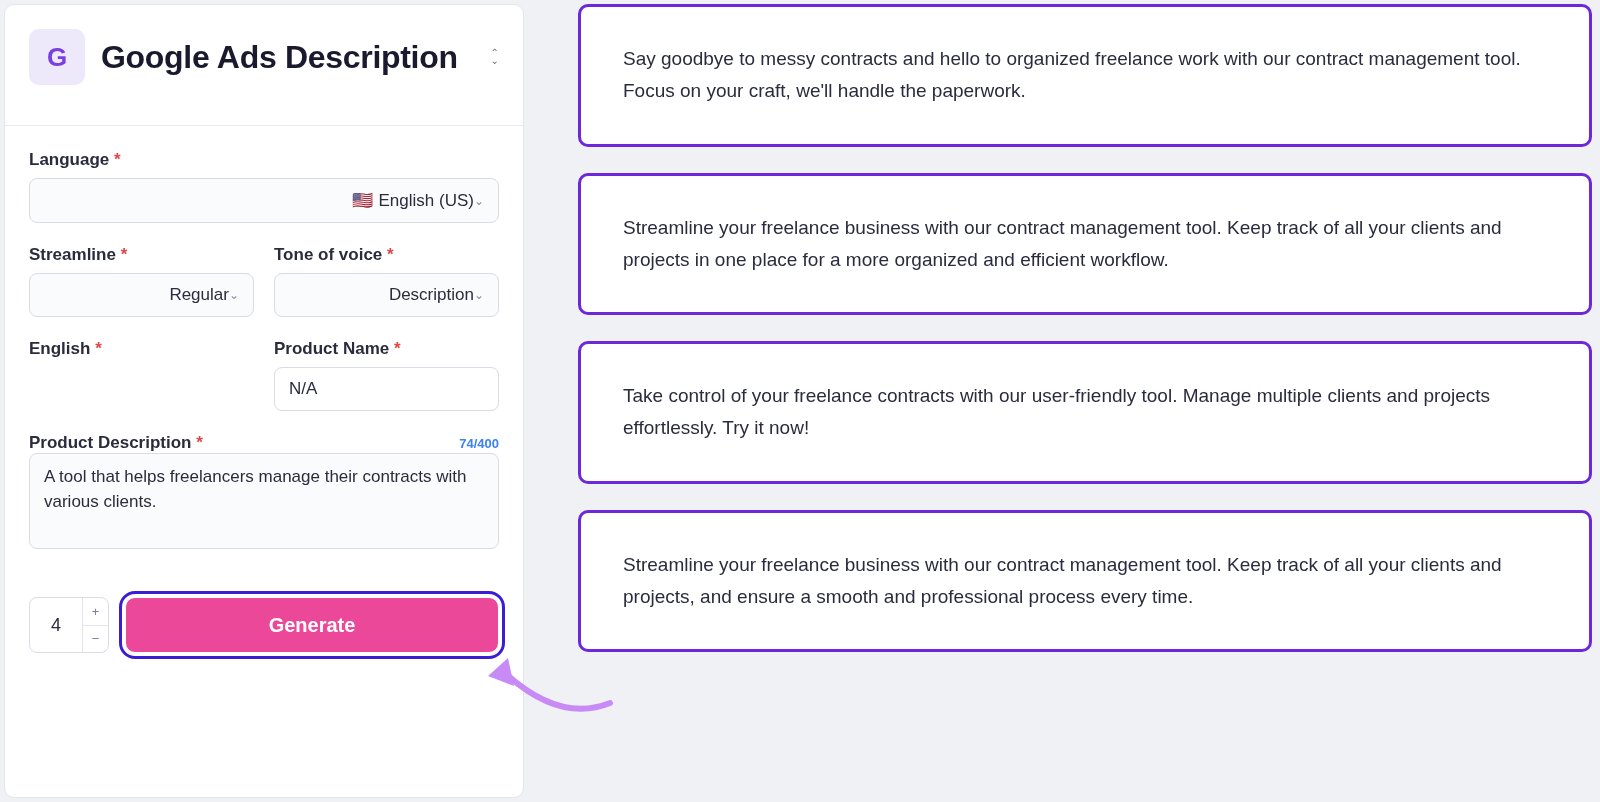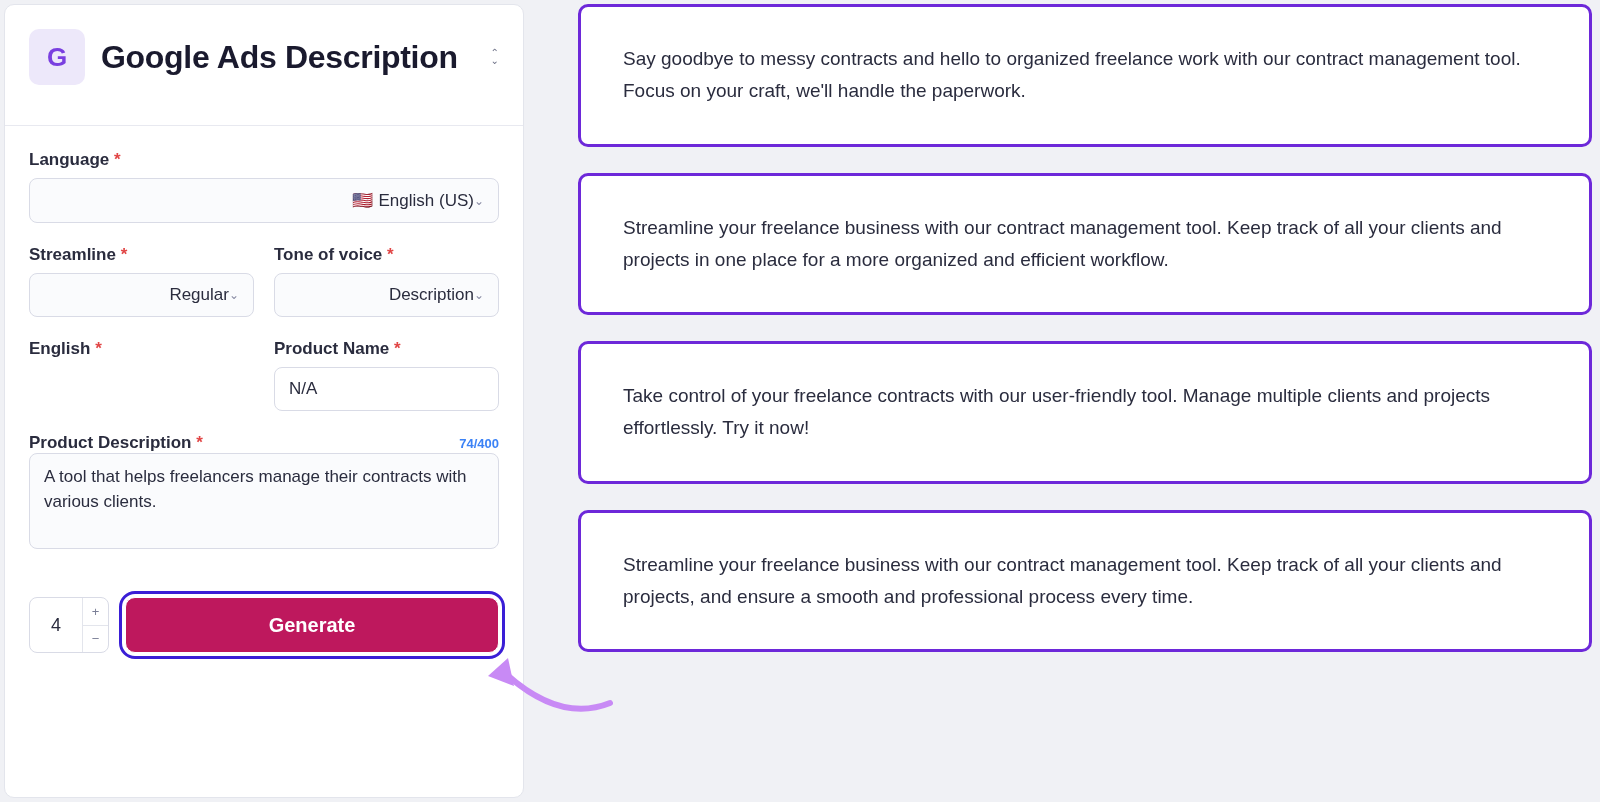--- a/index.html
+++ b/index.html
@@ -147,21 +147,21 @@
       display: flex;
       align-items: center;
       justify-content: center;
       font-size: 13px;
       color: #7a7e96;
       cursor: pointer;
     }
     .num-btns span:first-child { border-bottom: 1px solid #e3e5ec; }
     .gen-btn {
       flex: 1;
-      background: #be185d;
+      background: #ec4899;
       color: #fff;
       font-size: 20px;
       font-weight: 600;
       border: none;
       border-radius: 10px;
       cursor: pointer;
       outline: 3px solid #3a1ed6;
       outline-offset: 3px;
       border: 1px solid #fff;
     }

